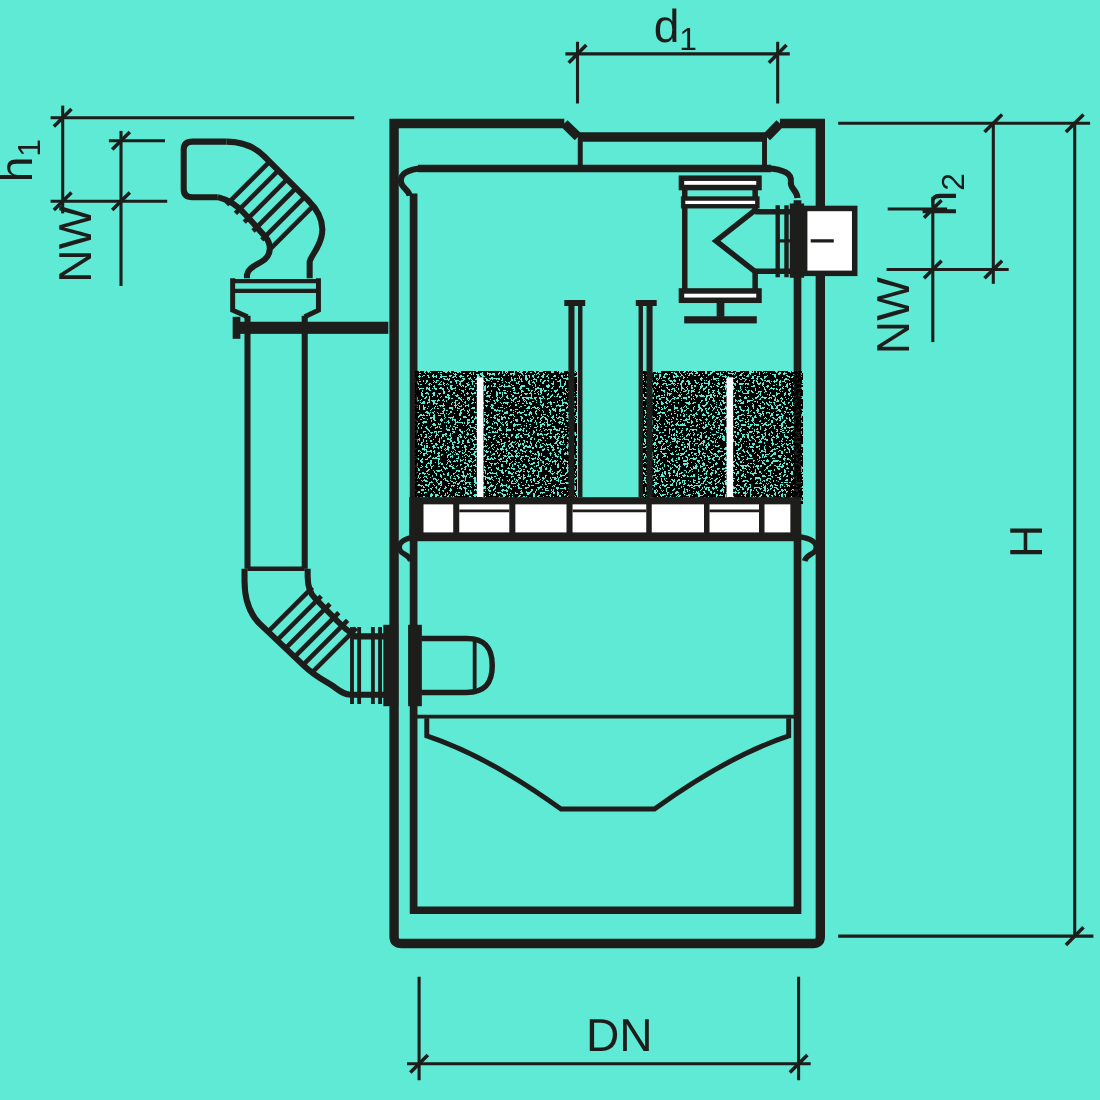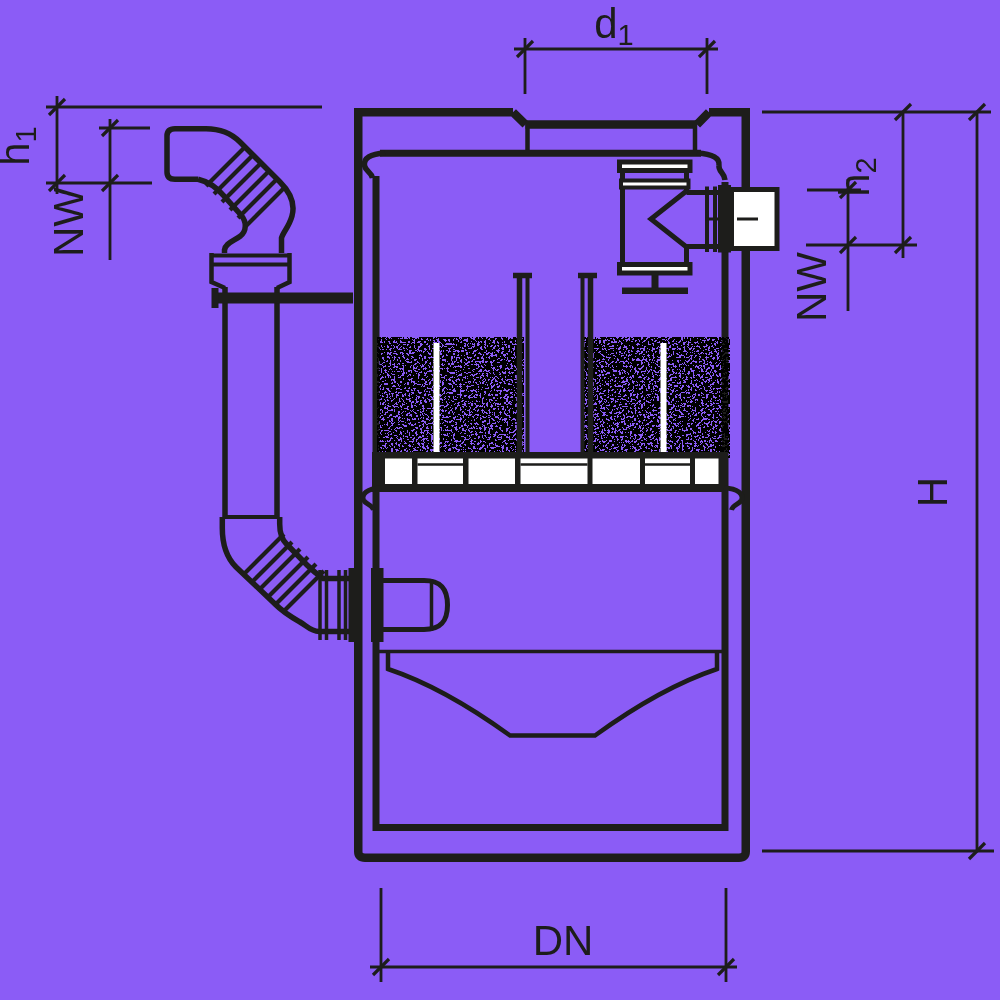--- a/index.html
+++ b/index.html
@@ -1,16 +1,16 @@
 <!DOCTYPE html>
 <html><head>
 <meta charset="utf-8">
 <style>
   html,body{margin:0;padding:0;background:#ffffff;}
-  .stage{width:1000px;height:1000px;position:relative;background:#8b5cf6;overflow:hidden;}
+  .stage{width:1000px;height:1000px;position:relative;background:#5eead4;overflow:hidden;}
   svg{display:block;}
   svg text{font-family:"Liberation Sans", sans-serif;fill:#1d1d1b;font-size:42px;}
   .dim{stroke:#1d1d1b;stroke-width:2.8;fill:none;}
   .tick{stroke:#1d1d1b;stroke-width:3.2;fill:none;}
   .thick{stroke:#1d1d1b;stroke-width:8.5;fill:none;}
   .w7{stroke:#1d1d1b;stroke-width:7;fill:none;}
   .w55{stroke:#1d1d1b;stroke-width:5.5;fill:none;}
   .w5{stroke:#1d1d1b;stroke-width:5;fill:none;}
   .w45{stroke:#1d1d1b;stroke-width:4.5;fill:none;}
   .w4{stroke:#1d1d1b;stroke-width:4;fill:none;}

